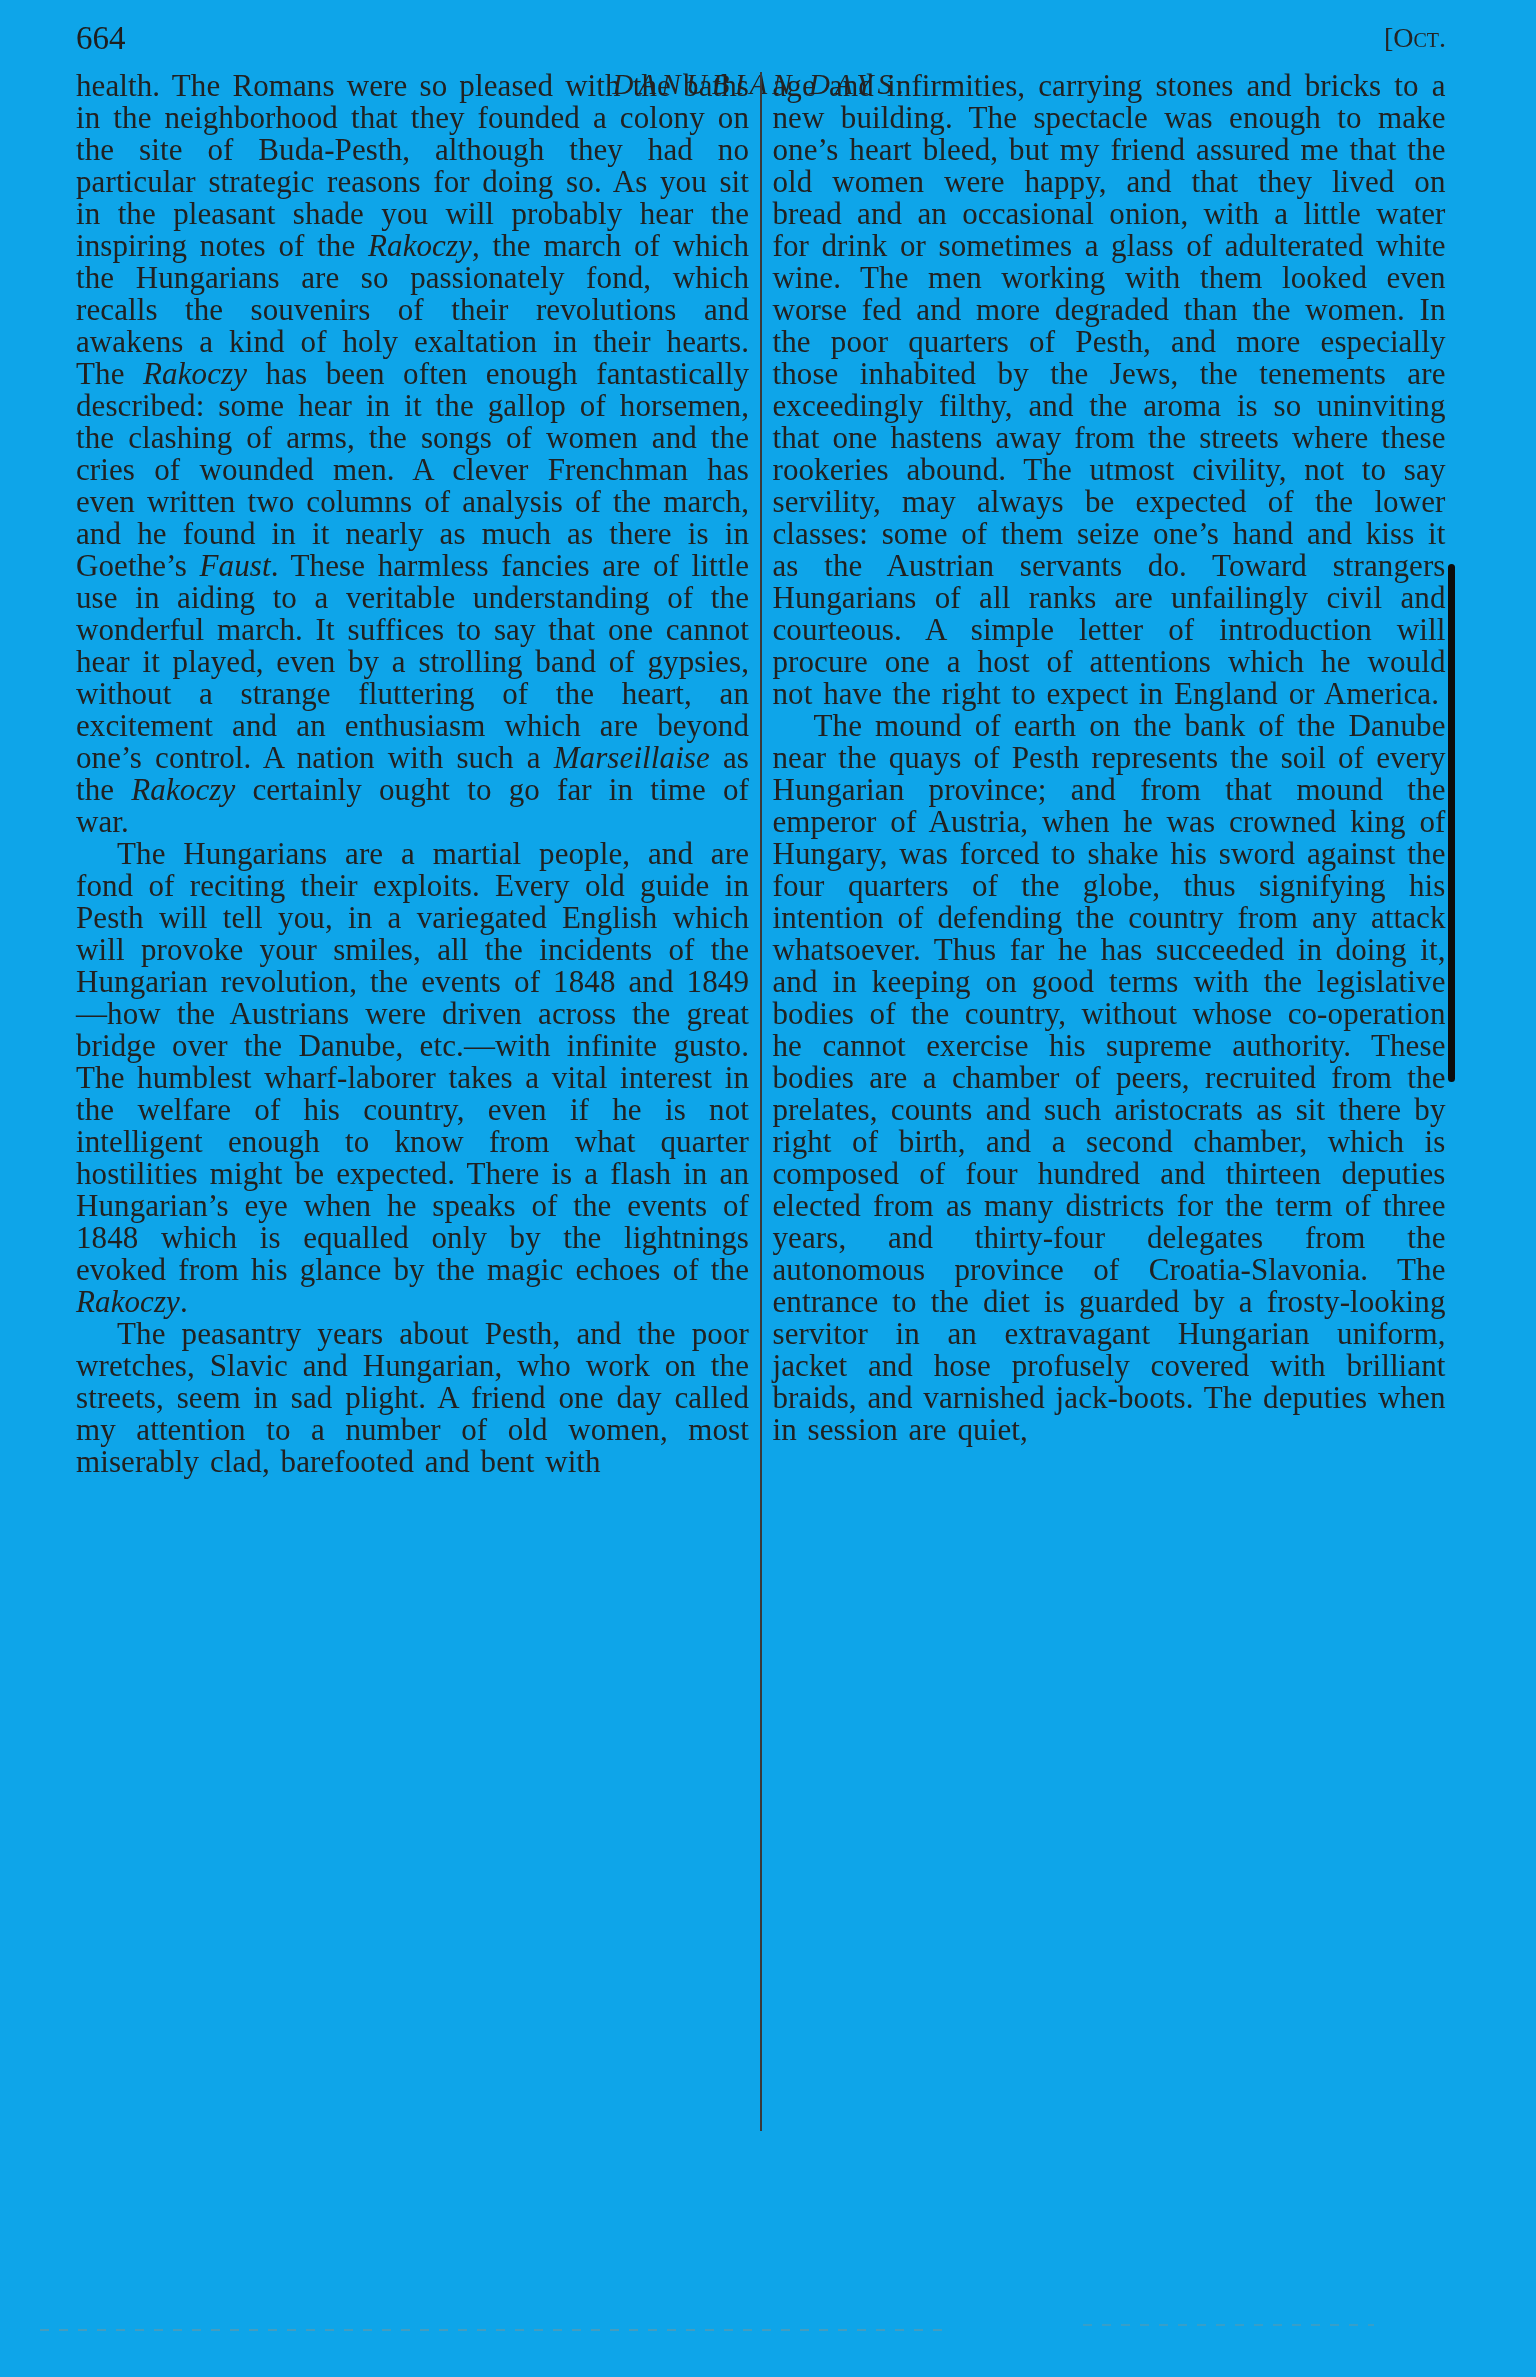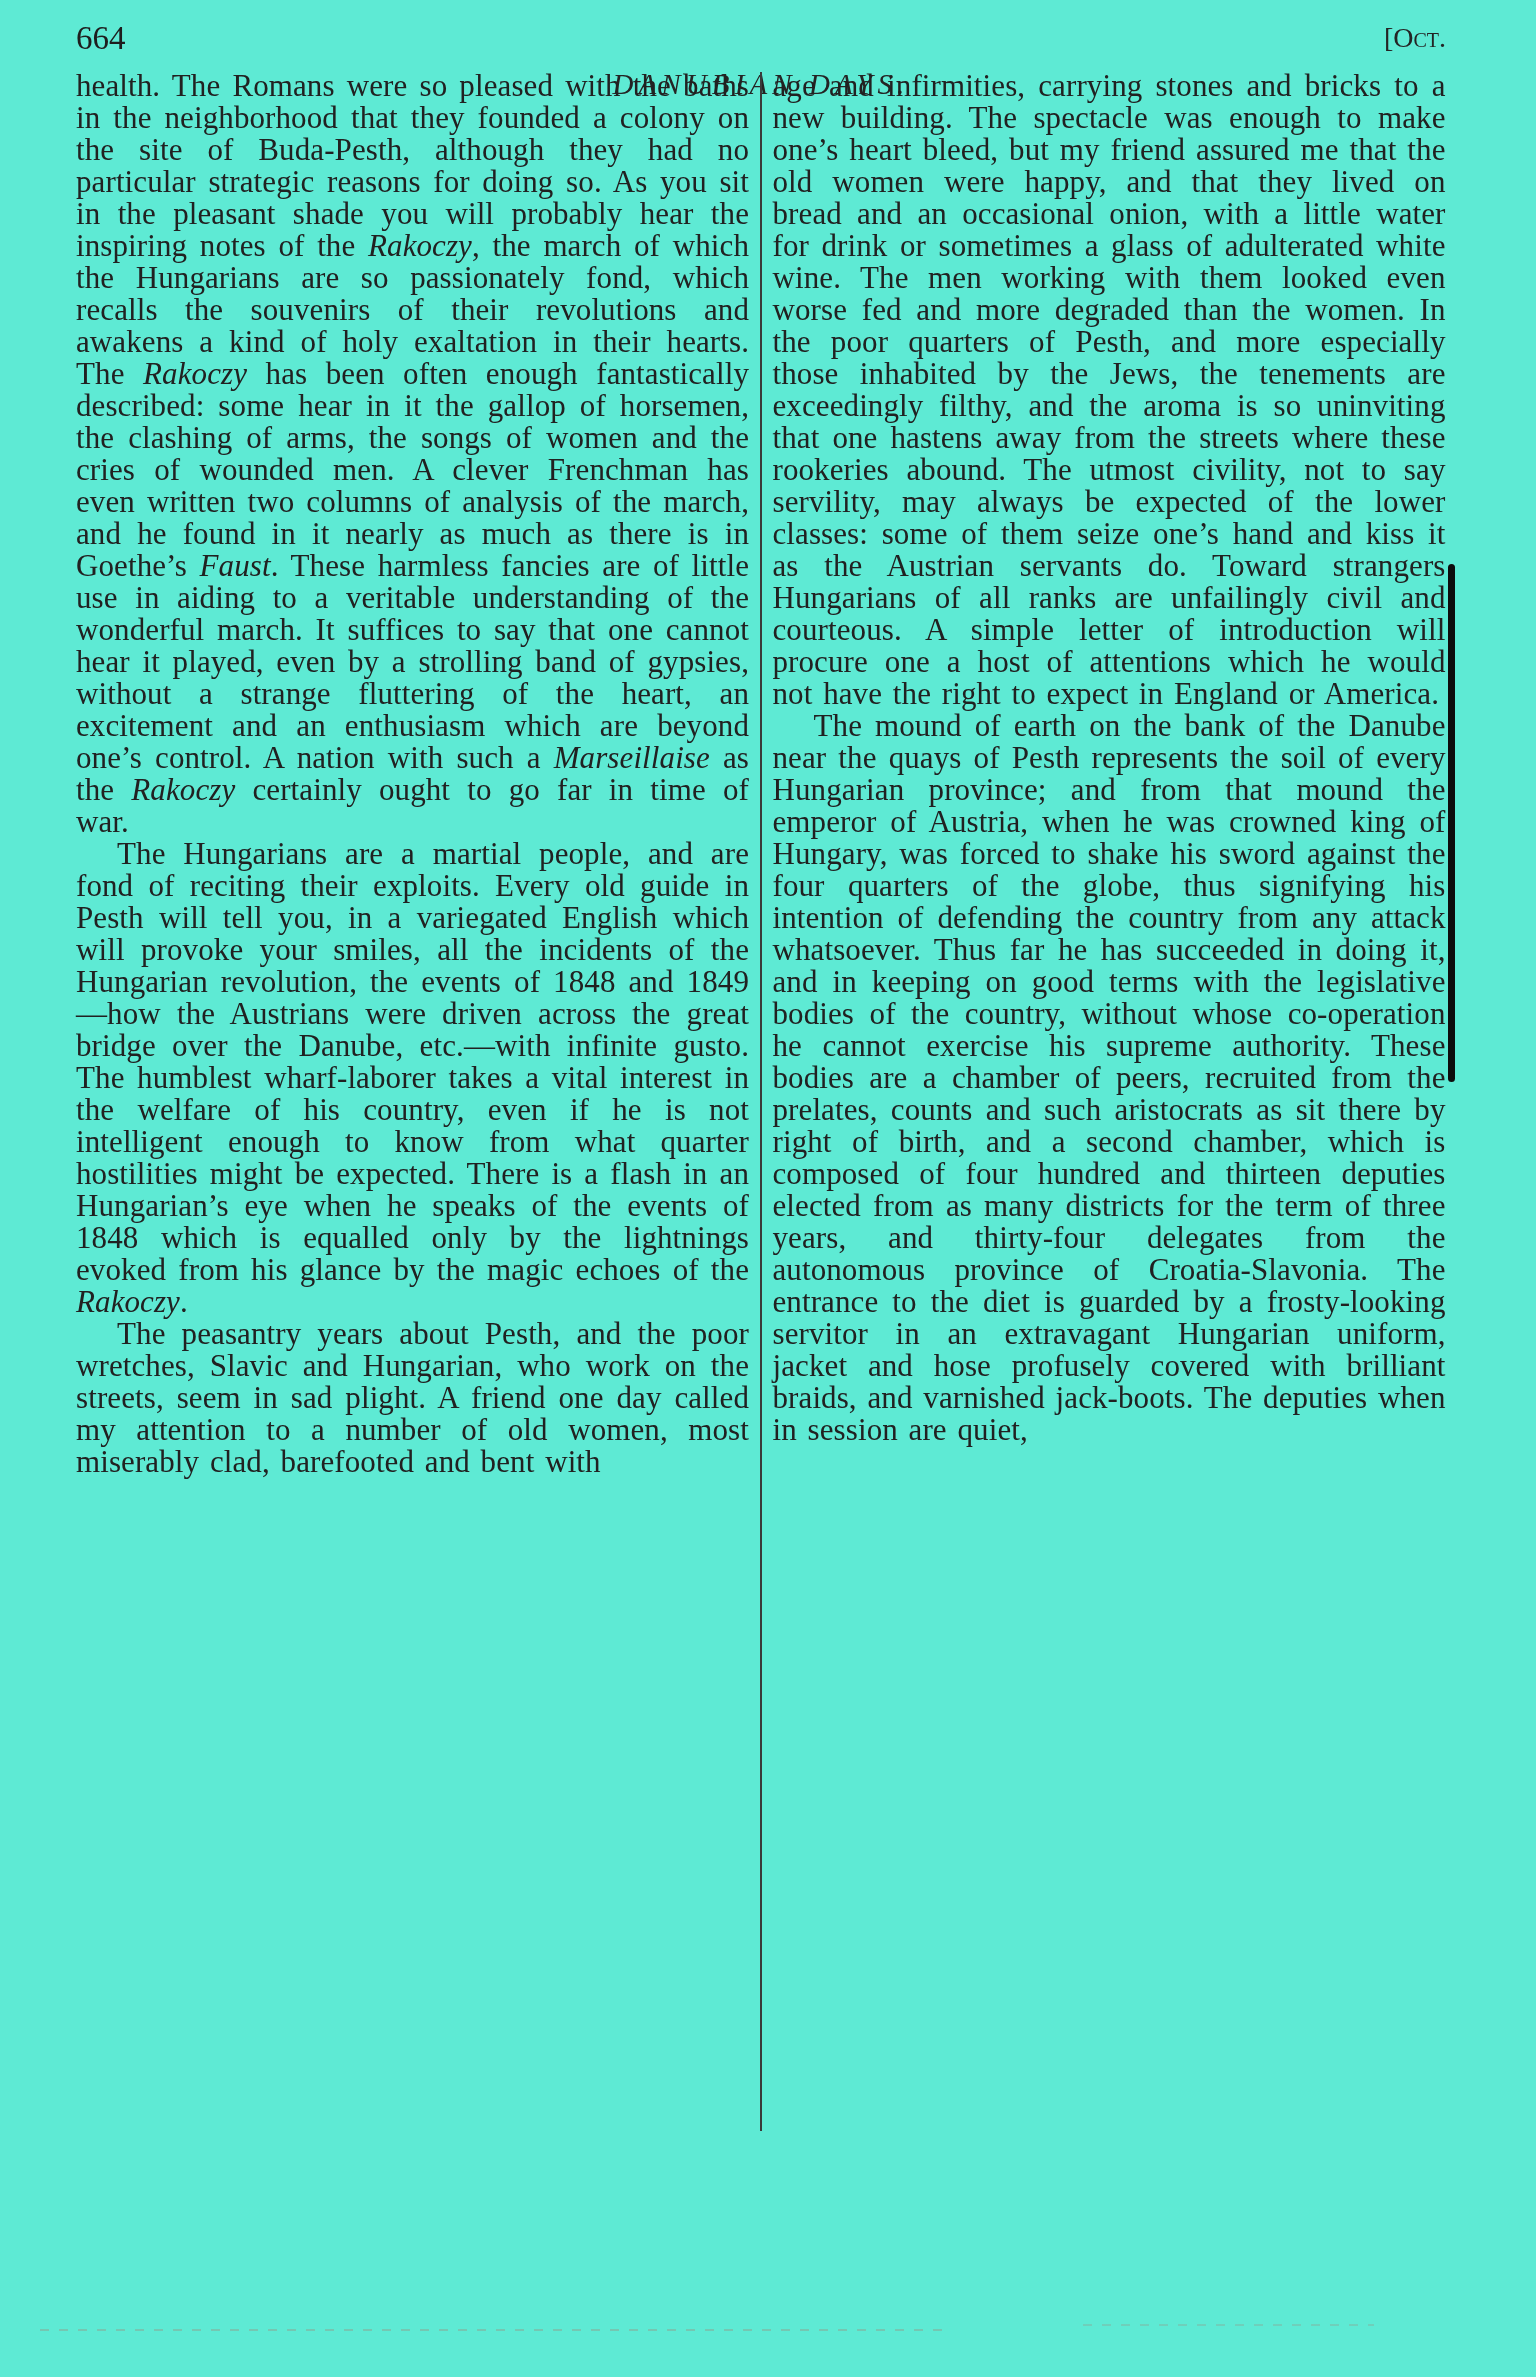--- a/index.html
+++ b/index.html
@@ -4,21 +4,21 @@
 <style>
   html, body { margin: 0; padding: 0; }
   body {
     width: 1537px; height: 2377px;
     background: #e9e7e2;
     font-family: "Liberation Serif", "DejaVu Serif", serif;
   }
   .page {
     position: relative;
     width: 1537px; height: 2377px;
-    background: #5eead4;
+    background: #0ea5e9;
     overflow: hidden;
     color: #212121;
   }
   
   .running-head {
     position: absolute; top: 17.4px; left: 76px; width: 1370px; height: 44px;
   }
   .folio {
     position: absolute; left: 0; top: 2.9px;
     font-size: 33px; color: #1e1e1e;

